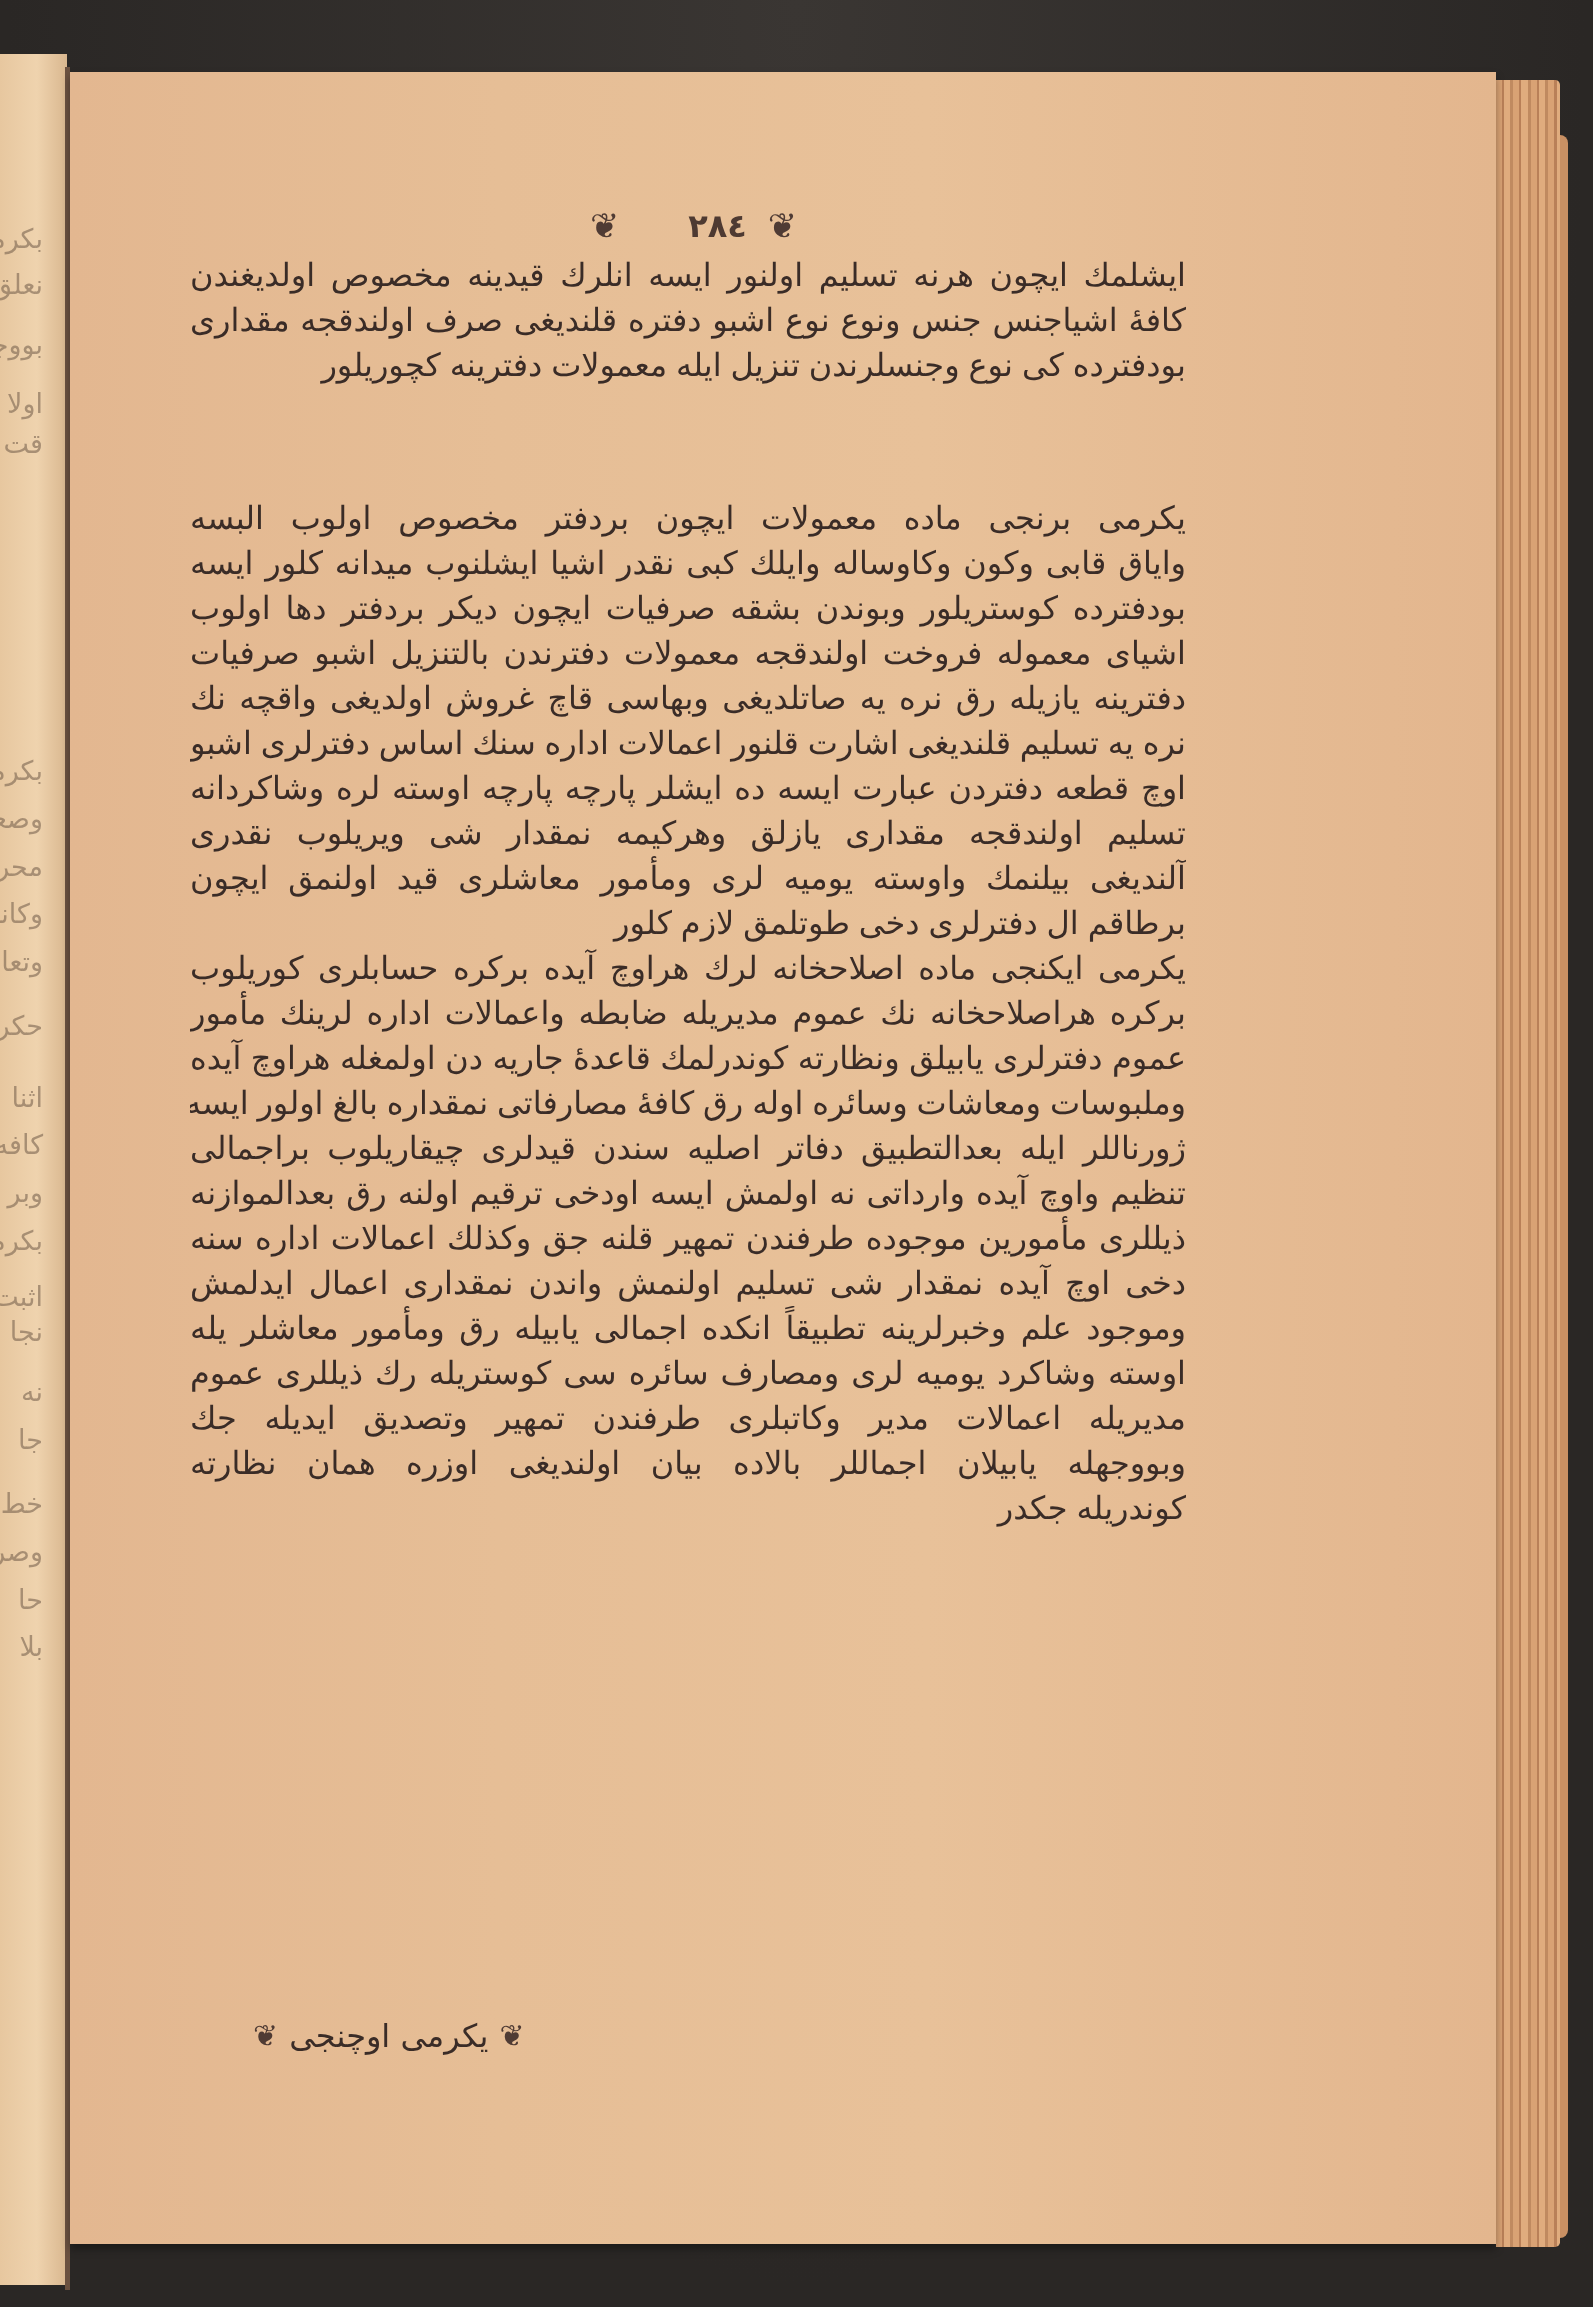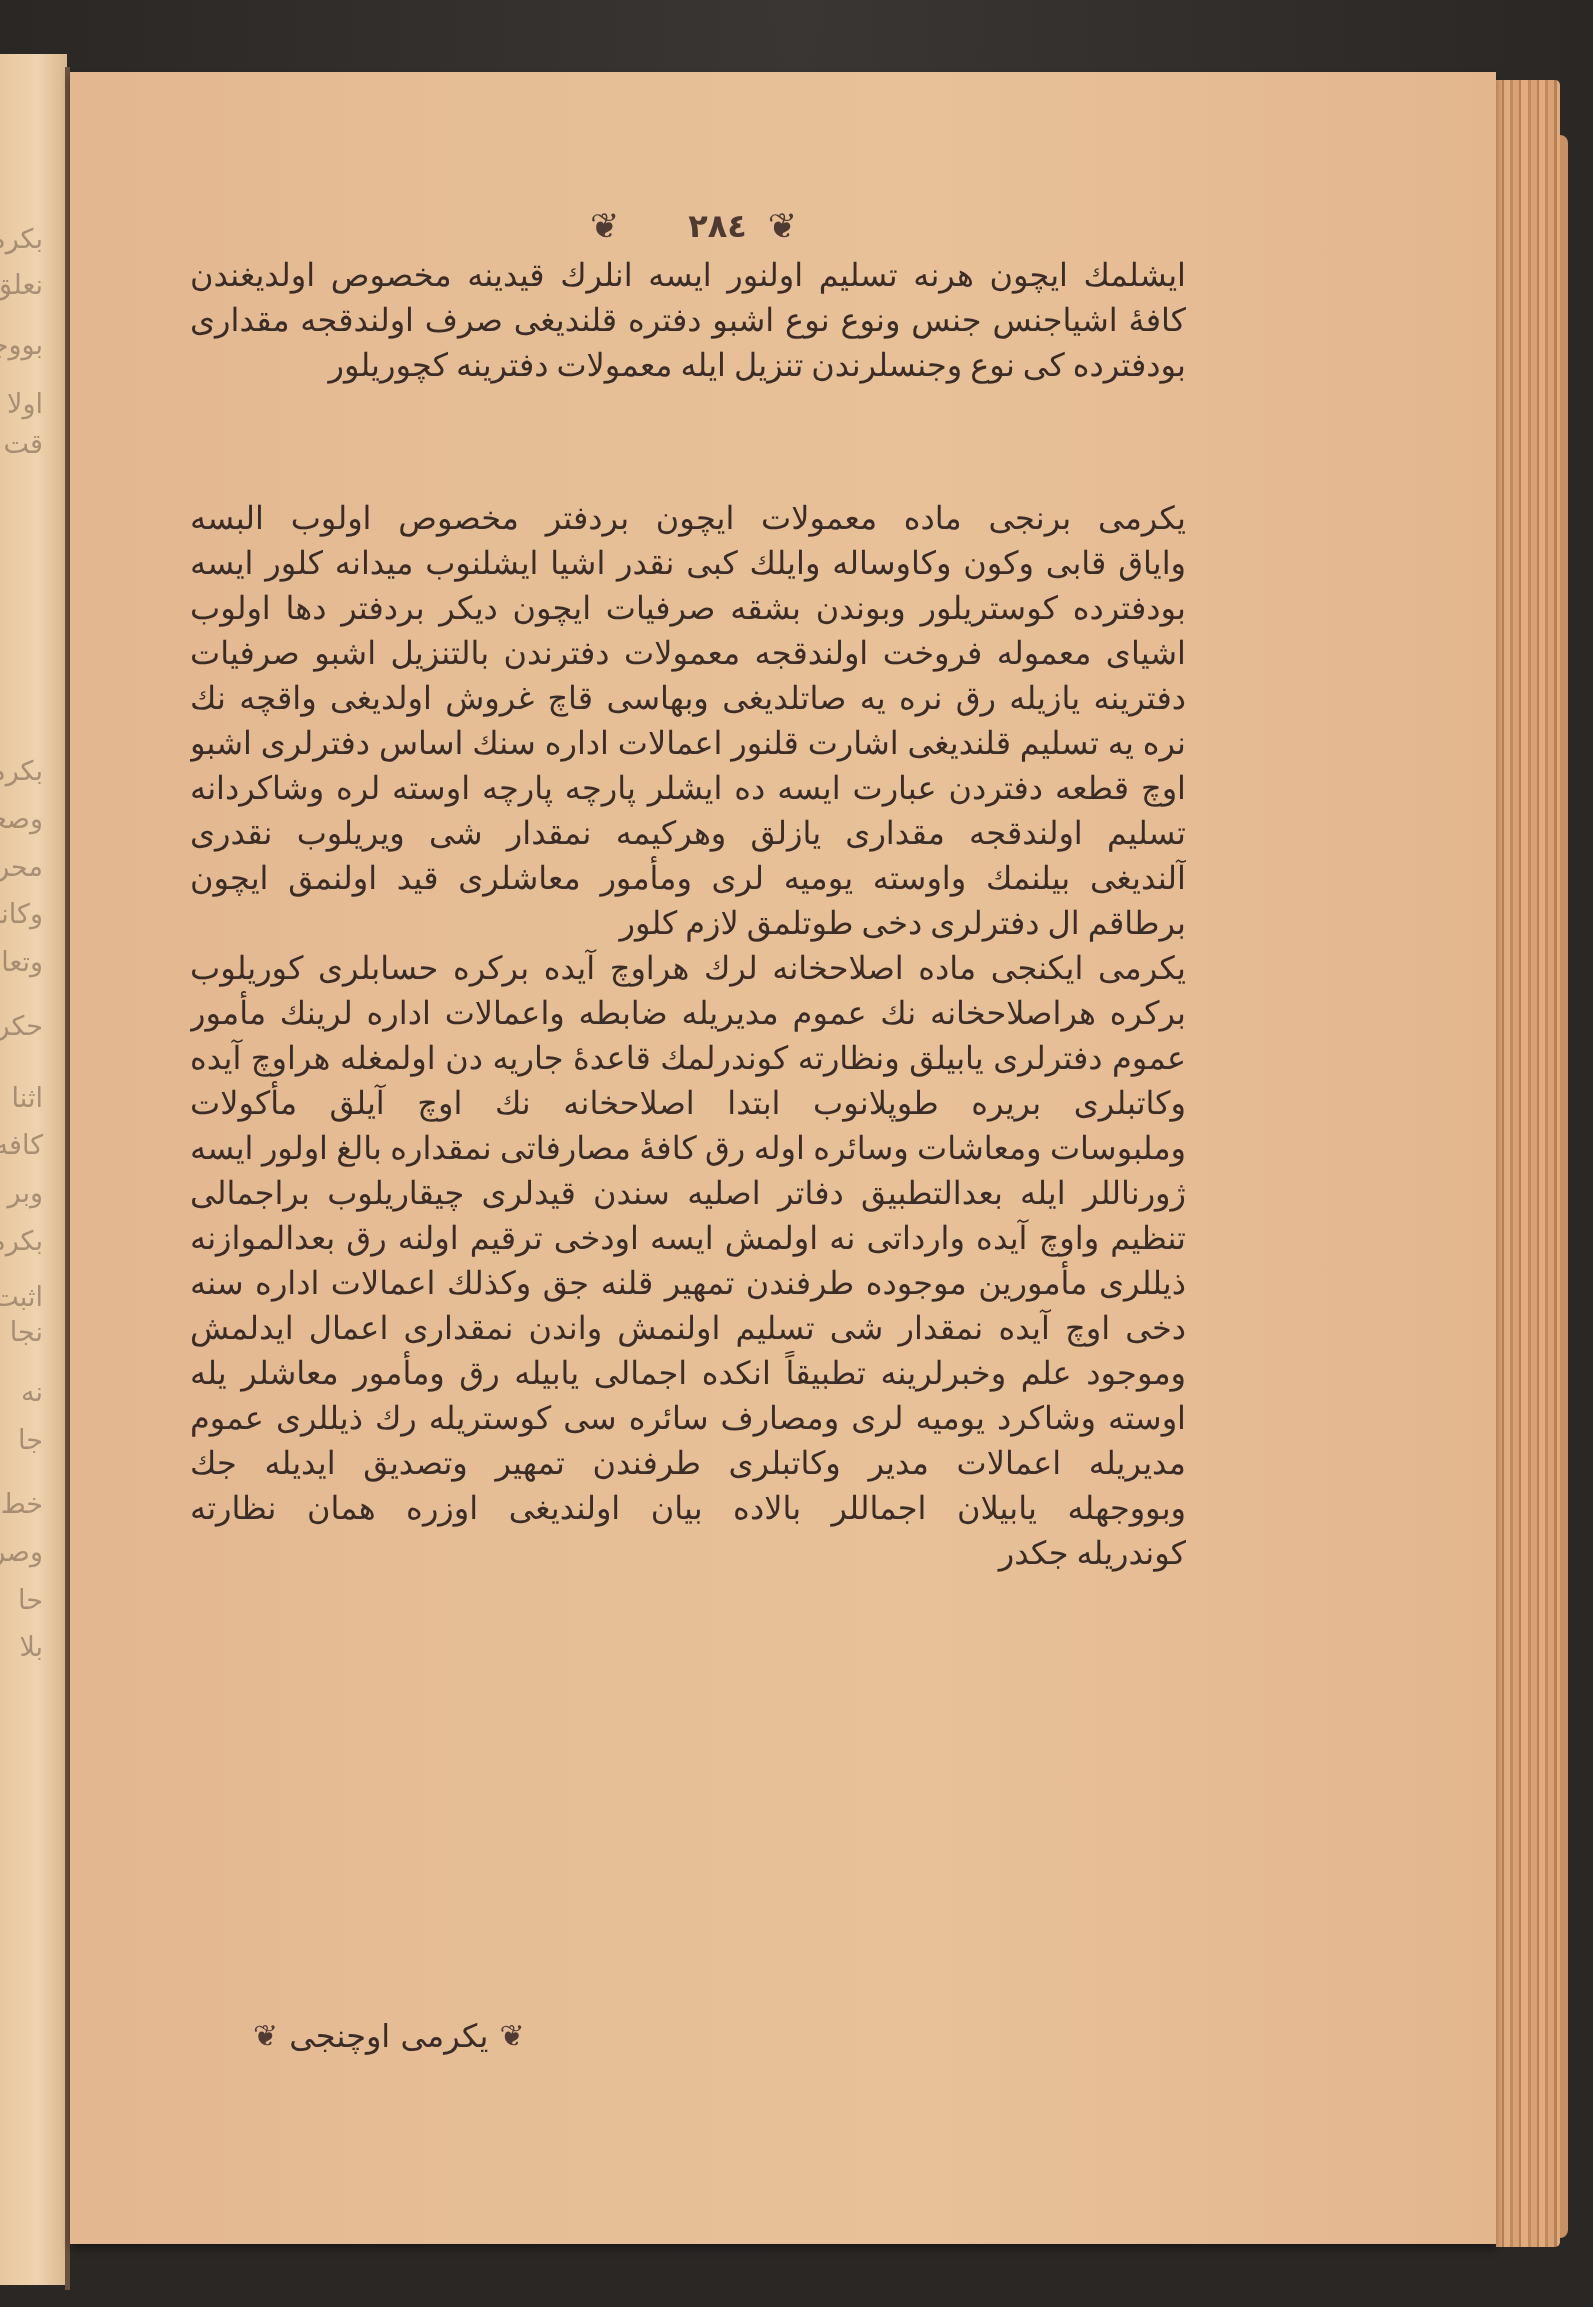--- a/index.html
+++ b/index.html
@@ -20,21 +20,21 @@
       background:repeating-linear-gradient(90deg,#d9a274 0 5.6px,#b98058 5.6px 8px,#e0ac7e 8px 14.3px,#c08a60 14.3px 17.5px);
       border-radius:0 4.8px 4.8px 0;}
   .page-stack-right{position:absolute;left:1560px;top:135px;width:8px;height:2103px;background:#c99063;border-radius:0 8px 8px 0;}
 
   .header{position:absolute;left:574px;top:198px;width:239px;height:56px;
       display:flex;align-items:center;justify-content:center;gap:21px;color:#4e3a32;}
   .orn{font-size:35px;line-height:1;color:#4f3b34;}
   .page-num{font-size:32px;font-weight:bold;font-family:"DejaVu Sans",sans-serif;margin-left:48px;}
 
   .text{position:absolute;left:190px;width:996px;direction:rtl;text-align:justify;
-        color:#3a2c27;font-family:Liberation Serif, serif;font-size:32px;
+        color:#3a2c27;font-family:Liberation Sans, sans-serif;font-size:32px;
         line-height:45px;}
   .line{display:block;height:45px;white-space:nowrap;overflow:hidden;text-align-last:justify;}
   .line.short{text-align-last:right;}
   .block1{top:253px;}
   .block2{top:496px;}
   .footer{position:absolute;left:253px;top:2017px;direction:rtl;color:#3a2c27;
        font-size:32px;display:flex;align-items:center;gap:11px;}
   .footer .orn{font-size:30px;}
 </style>
 </head>
@@ -93,21 +93,20 @@
   <span class="line">اشياى معموله فروخت اولندقجه معمولات دفترندن بالتنزيل اشبو صرفيات</span>
   <span class="line">دفترينه يازيله رق نره يه صاتلديغى وبهاسى قاچ غروش اولديغى واقچه نك</span>
   <span class="line">نره يه تسليم قلنديغى اشارت قلنور اعمالات اداره سنك اساس دفترلرى اشبو</span>
   <span class="line">اوچ قطعه دفتردن عبارت ايسه ده ايشلر پارچه پارچه اوسته لره وشاكردانه</span>
   <span class="line">تسليم اولندقجه مقدارى يازلق وهركيمه نمقدار شى ويريلوب نقدرى</span>
   <span class="line">آلنديغى بيلنمك واوسته يوميه لرى ومأمور معاشلرى قيد اولنمق ايچون</span>
   <span class="line short">برطاقم ال دفترلرى دخى طوتلمق لازم كلور</span>
   <span class="line">يكرمى ايكنجى ماده     اصلاحخانه لرك هراوچ آيده بركره حسابلرى كوريلوب</span>
   <span class="line">بركره هراصلاحخانه نك عموم مديريله ضابطه واعمالات اداره لرينك مأمور</span>
   <span class="line">عموم دفترلرى يابيلق ونظارته كوندرلمك قاعدهٔ جاريه دن اولمغله هراوچ آيده</span>
-  <span class="line">وكاتبلرى بريره طوپلانوب ابتدا اصلاحخانه نك اوچ آيلق مأكولات</span>
   <span class="line">وملبوسات ومعاشات وسائره اوله رق كافهٔ مصارفاتى نمقداره بالغ اولور ايسه</span>
   <span class="line">ژورناللر ايله بعدالتطبيق دفاتر اصليه سندن قيدلرى چيقاريلوب براجمالى</span>
   <span class="line">تنظيم واوچ آيده وارداتى نه اولمش ايسه اودخى ترقيم اولنه رق بعدالموازنه</span>
   <span class="line">ذيللرى مأمورين موجوده طرفندن تمهير قلنه جق وكذلك اعمالات اداره سنه</span>
   <span class="line">دخى اوچ آيده نمقدار شى تسليم اولنمش واندن نمقدارى اعمال ايدلمش</span>
   <span class="line">وموجود علم وخبرلرينه تطبيقاً انكده اجمالى يابيله رق ومأمور معاشلر يله</span>
   <span class="line">اوسته وشاكرد يوميه لرى ومصارف سائره سى كوستريله رك ذيللرى عموم</span>
   <span class="line">مديريله اعمالات مدير وكاتبلرى طرفندن تمهير وتصديق ايديله جك</span>
   <span class="line">وبووجهله يابيلان اجماللر بالاده بيان اولنديغى اوزره همان نظارته</span>
   <span class="line short">كوندريله جكدر</span>

